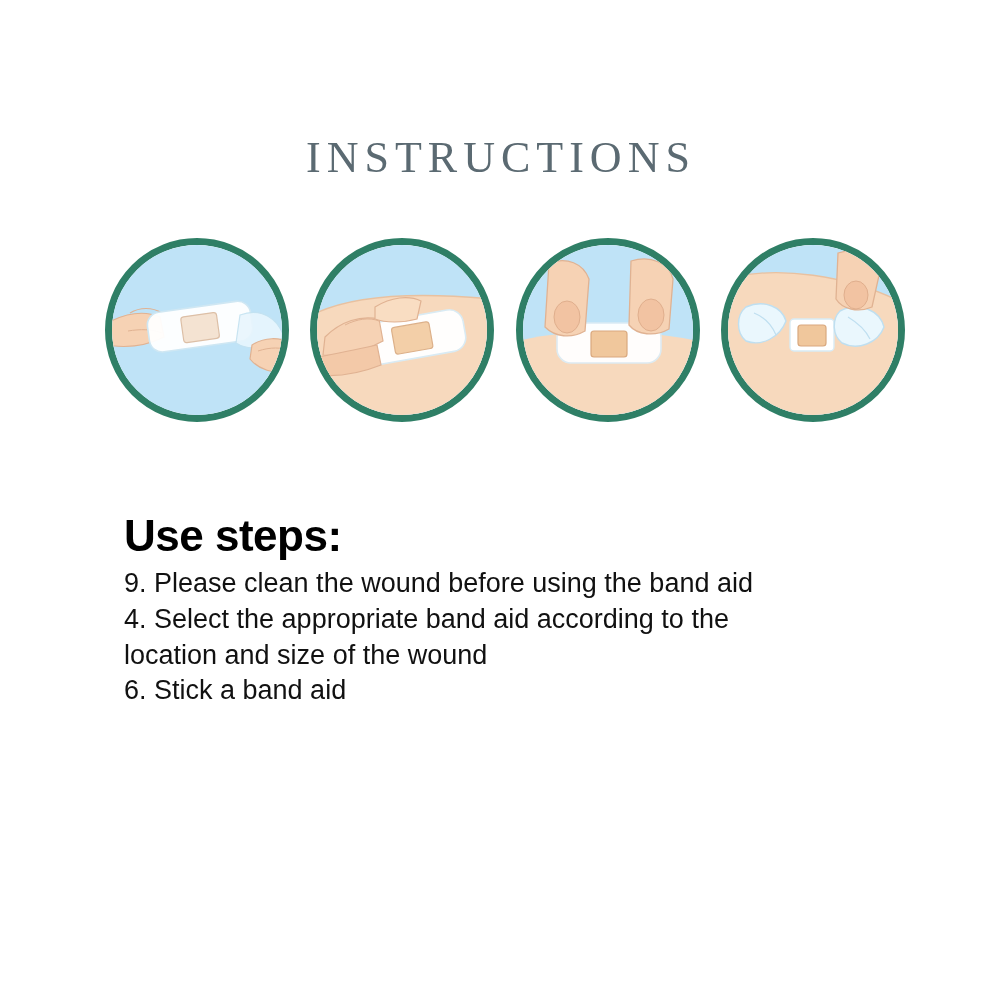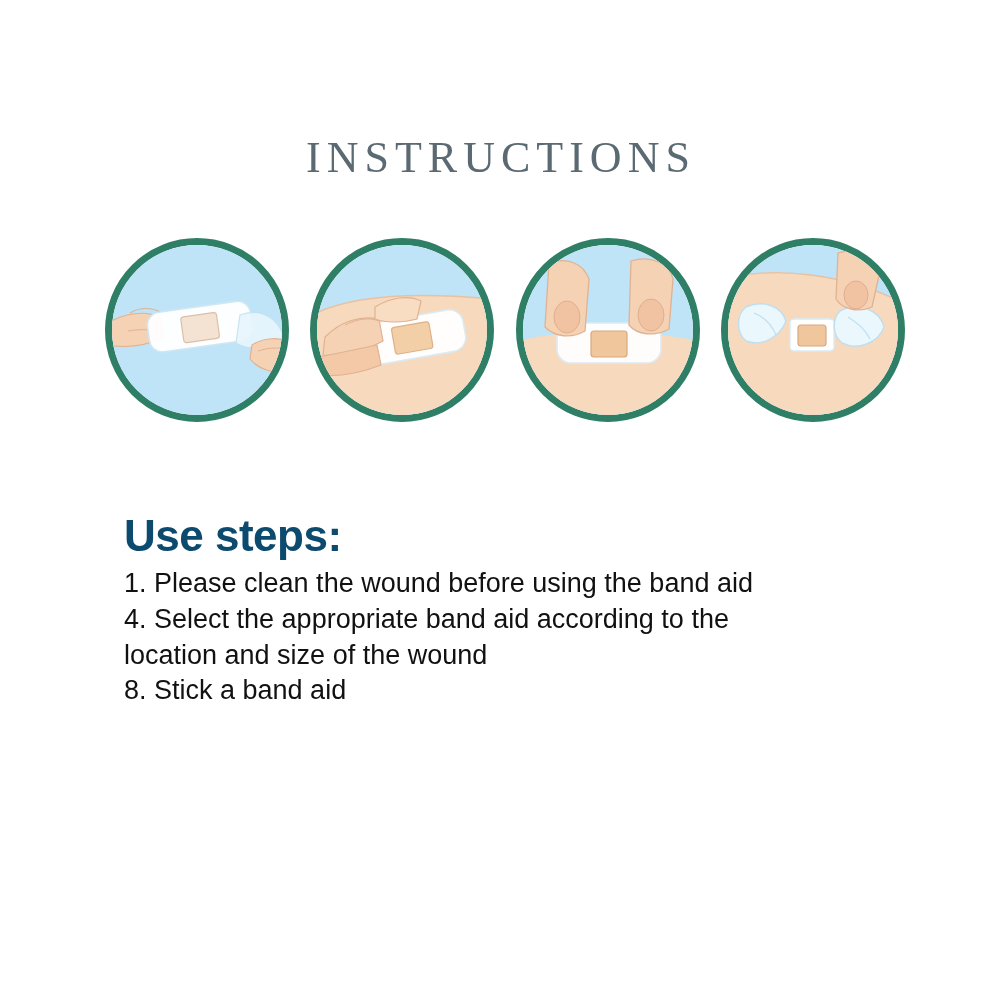--- a/index.html
+++ b/index.html
@@ -70,21 +70,21 @@
     position: absolute;
     left: 124px;
     top: 512px;
     width: 800px;
   }
   .steps-heading {
     font-size: 44px;
     font-weight: 700;
     line-height: 1.1;
     margin: 0 0 6px 0;
-    color: #0c4a6e;
+    color: #000000;
     letter-spacing: -0.5px;
   }
   .step-line {
     font-size: 27px;
     line-height: 1.32;
     color: #111111;
     white-space: pre-wrap;
   }
 </style>
 </head>
@@ -174,19 +174,19 @@
 
         <path d="M 110 8 C 130 2 148 10 152 26 L 144 62 C 130 68 114 64 108 54 Z" fill="#f6d2b4" stroke="#e0b292" stroke-width="1.3"></path>
         <ellipse cx="128" cy="50" rx="12" ry="14" fill="#f2c3a2" stroke="#dfae8d" stroke-width="1"></ellipse>
       </svg>
     </div>
 
   </div>
 
   <div class="steps">
     <div class="steps-heading">Use steps:</div>
-    <div class="step-line">1. Please clean the wound before using the band aid</div>
+    <div class="step-line">9. Please clean the wound before using the band aid</div>
     <div class="step-line">4. Select the appropriate band aid according to the
 location and size of the wound</div>
-    <div class="step-line">8. Stick a band aid</div>
+    <div class="step-line">6. Stick a band aid</div>
   </div>
 
 </div>
 
 </body></html>

